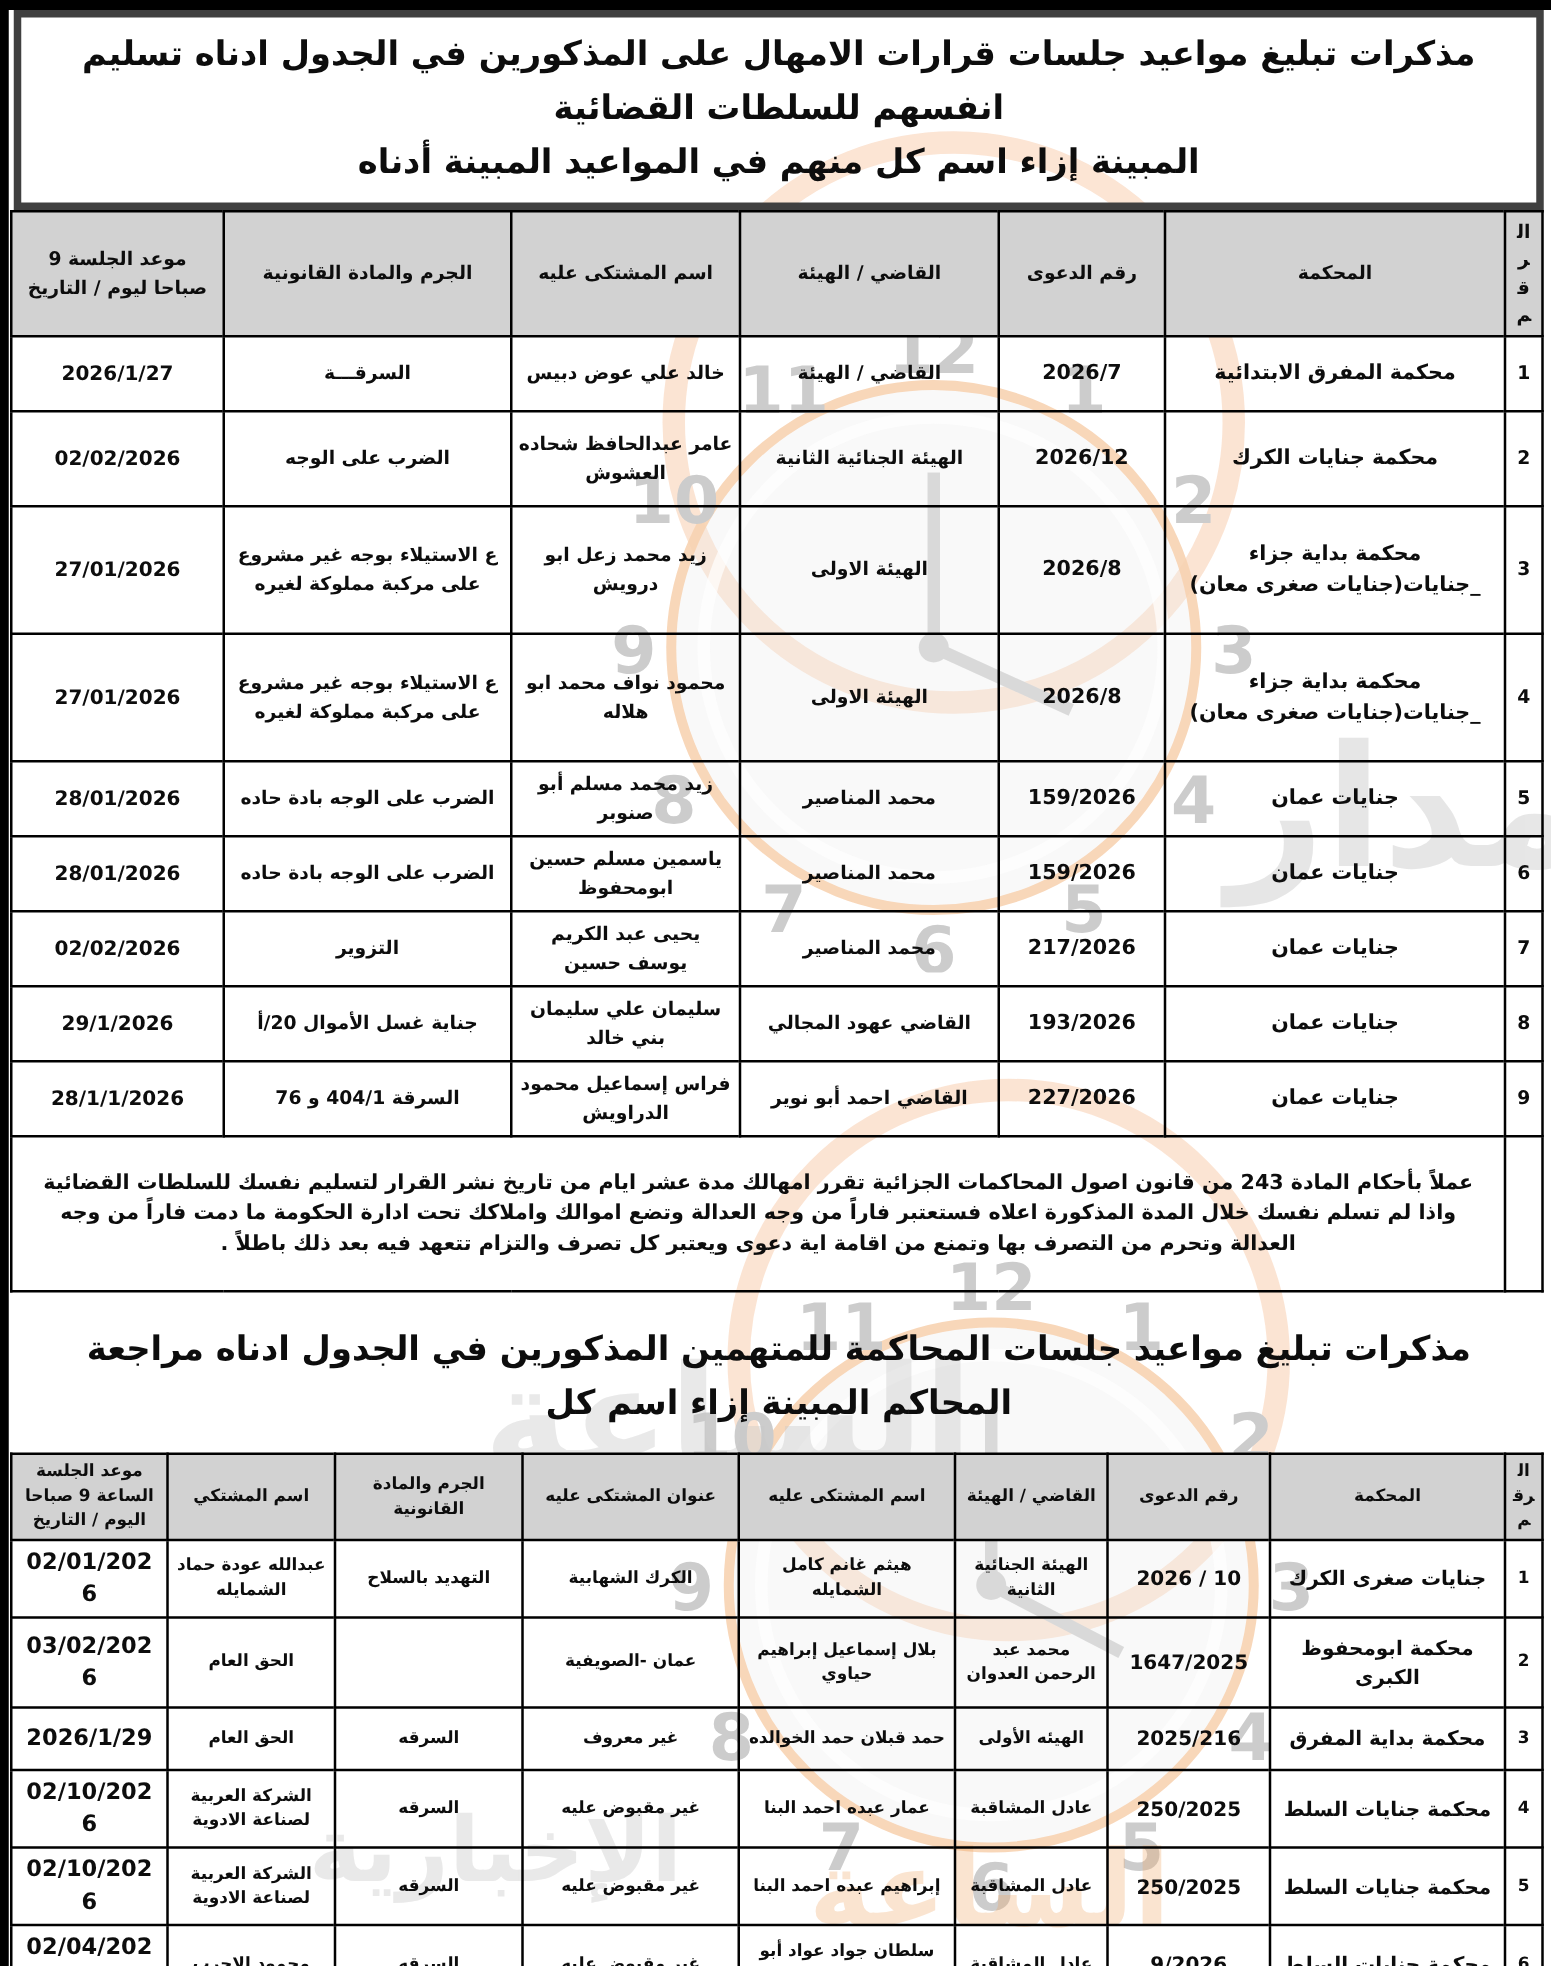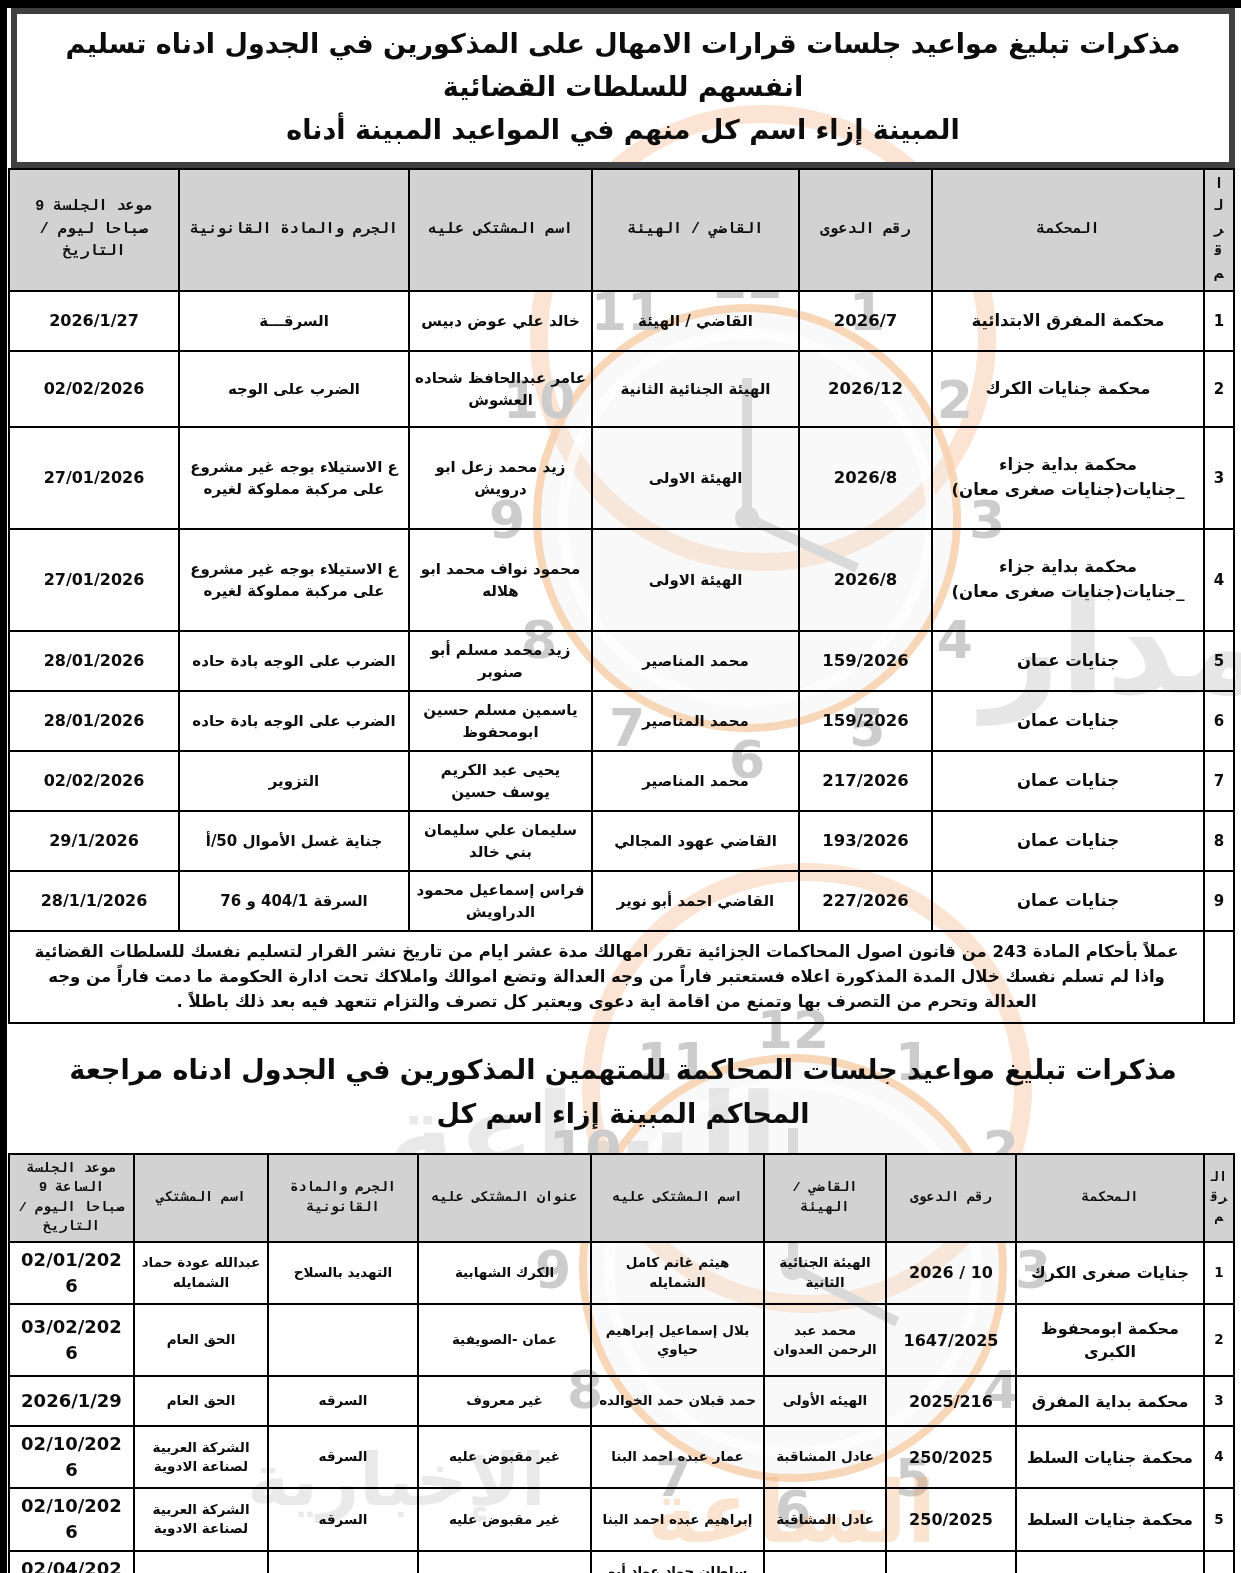--- a/index.html
+++ b/index.html
@@ -43,37 +43,37 @@
   }
   th,td{
     border:2px solid #000;
     text-align:center;
     vertical-align:middle;
     font-weight:bold;
     padding:4px 5px;
     word-wrap:break-word;
     background:transparent;
   }
-  th{background:#d2d2d2;font-size:15px;line-height:1.5;font-family:Liberation Mono, monospace;}
+  th{background:#d2d2d2;font-size:15px;line-height:1.5;}
   #t2 th{font-size:13.5px;line-height:1.45;}
   #t1 td{font-size:15px;line-height:1.5;height:50px;}
   #t2 td{font-size:13.5px;line-height:1.45;height:40px;}
   
   #t1 td:nth-child(2),#t1 td:nth-child(3){font-size:16.5px;}
   #t1 td:nth-child(7){font-size:16px;margin-left:19px;}
   #t2 td:nth-child(2),#t2 td:nth-child(3){font-size:16px;}
   #t2 td:nth-child(9){font-size:18px;}
   #t1 tbody tr:nth-child(3) td,#t1 tbody tr:nth-child(4) td{height:92px;}
   #t1 tbody tr:nth-child(2) td{height:66px;}
   #t2 tbody tr:nth-child(2) td{height:62px;}
   #t2 tbody tr:nth-child(7) td{height:70px;}
   td.notice-cell{
     font-size:16.5px;
     line-height:1.8;
-    padding:8px 24px;
+    padding:24px 24px;
     height:96px;
     text-align:center;
   }
   
   svg text{font-family:"DejaVu Sans",sans-serif;font-weight:bold;fill:#9a9a9a;font-size:26px;text-anchor:middle;}
 </style>
 </head>
 <body>
 
 <div class="page">
@@ -223,21 +223,21 @@
             <td>يحيى عبد الكريم يوسف حسين</td>
             <td>التزوير</td>
             <td>02/02/2026</td>
           </tr>
           <tr>
             <td>8</td>
             <td>جنايات عمان</td>
             <td>193/2026</td>
             <td>القاضي عهود المجالي</td>
             <td>سليمان علي سليمان بني خالد</td>
-            <td>جناية غسل الأموال 50/أ</td>
+            <td>جناية غسل الأموال 20/أ</td>
             <td>29/1/2026</td>
           </tr>
           <tr>
             <td>9</td>
             <td>جنايات عمان</td>
             <td>227/2026</td>
             <td>القاضي احمد أبو نوير</td>
             <td>فراس إسماعيل محمود الدراويش</td>
             <td>السرقة 404/1 و 76</td>
             <td>28/1/1/2026</td>

